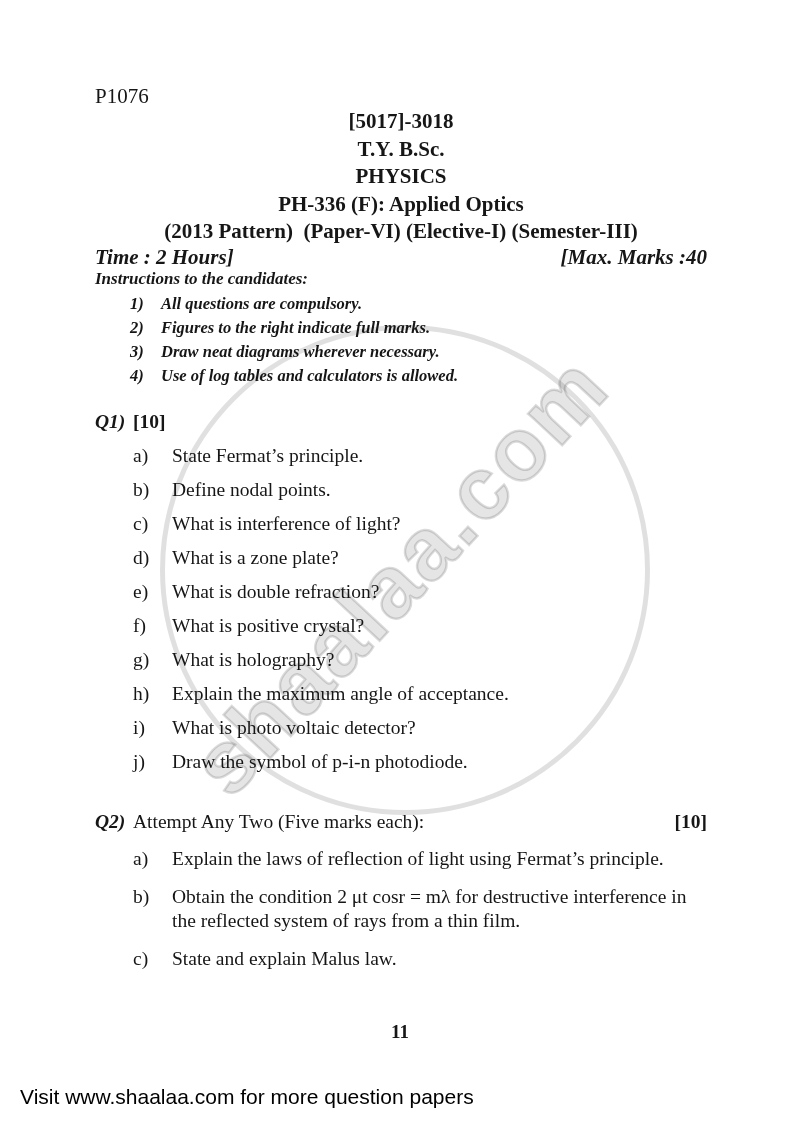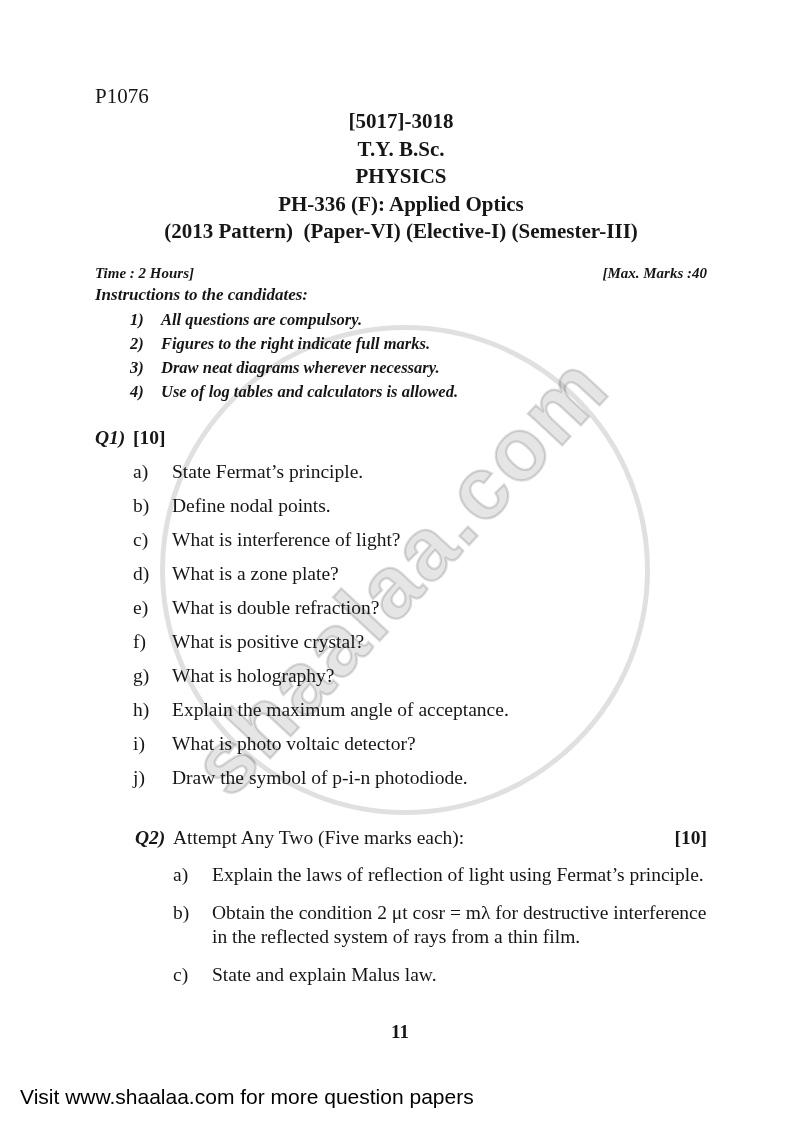--- a/index.html
+++ b/index.html
@@ -38,33 +38,32 @@
     position:absolute;
     left:95px;top:84px;width:612px;
     z-index:2;
   }
   .total-q{font-size:16px;font-weight:bold;line-height:19px;}
   .pcode{font-size:21px;font-weight:normal;line-height:24px;}
   .titles{text-align:center;}
   .title-line{font-size:21px;font-weight:bold;line-height:27.5px;white-space:pre-wrap;}
   .meta-row{
     display:flex;justify-content:space-between;
-    margin-top:16px;
-    font-size:15px;font-weight:bold;font-style:italic;line-height:22px;
+    font-size:21px;font-weight:bold;font-style:italic;line-height:22px;
   }
   .instr-head{font-size:17px;font-weight:bold;font-style:italic;line-height:22px;}
   .instr-item{
     display:flex;margin-left:35px;margin-top:3px;
     font-size:16.5px;font-weight:bold;font-style:italic;line-height:21px;
   }
   .instr-item .num{width:31px;flex:none;}
   .instr-item .itext{flex:1;}
   
   .question{margin-top:24px;}
-  .q2{margin-top:37px;margin-left:40px;}
+  .q2{margin-top:37px;}
   .q-header{display:flex;font-size:19.5px;line-height:23px;}
   .q-label{width:38px;flex:none;font-weight:bold;font-style:italic;}
   .q-text{flex:1;}
   .q-marks{flex:none;font-weight:bold;}
   .q-item{
     display:flex;
     margin-left:38px;margin-top:11px;
     font-size:19.5px;line-height:23px;
   }
   .q2 .q-item{margin-top:14px;line-height:24px;}

